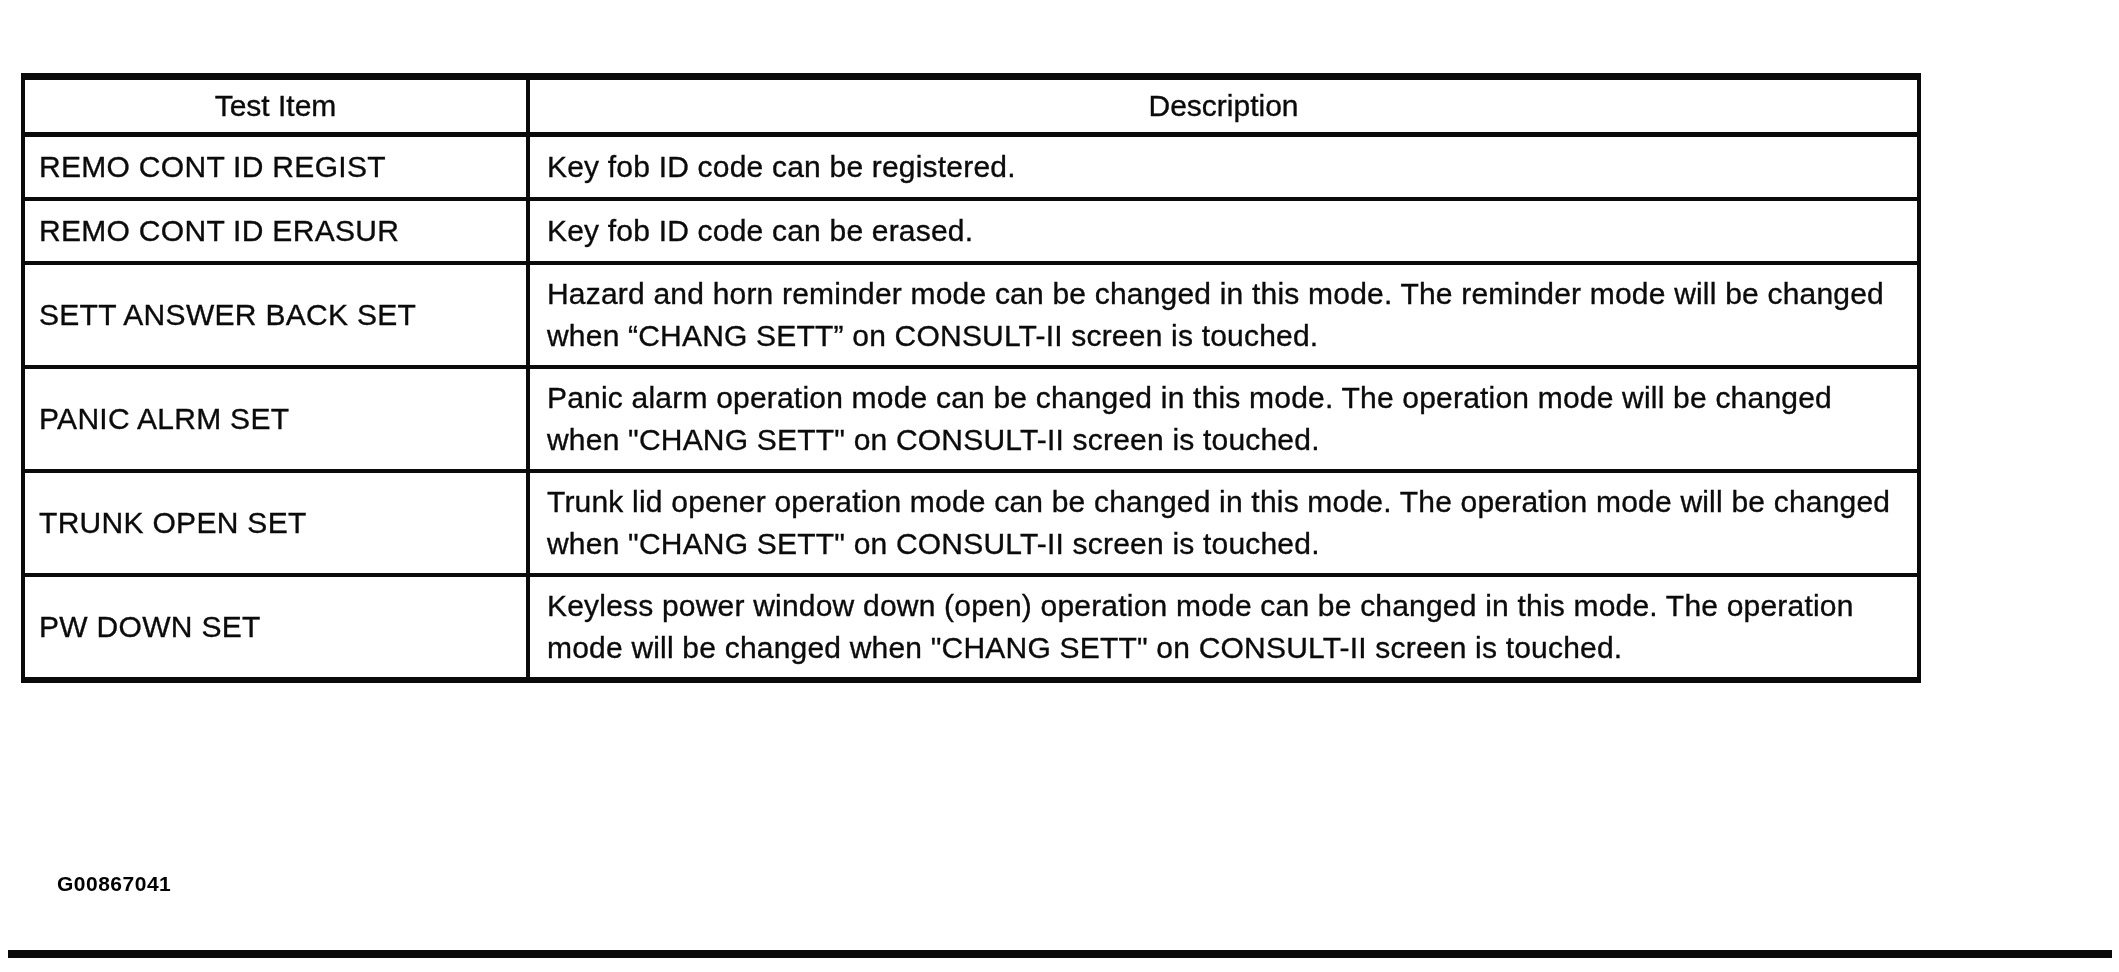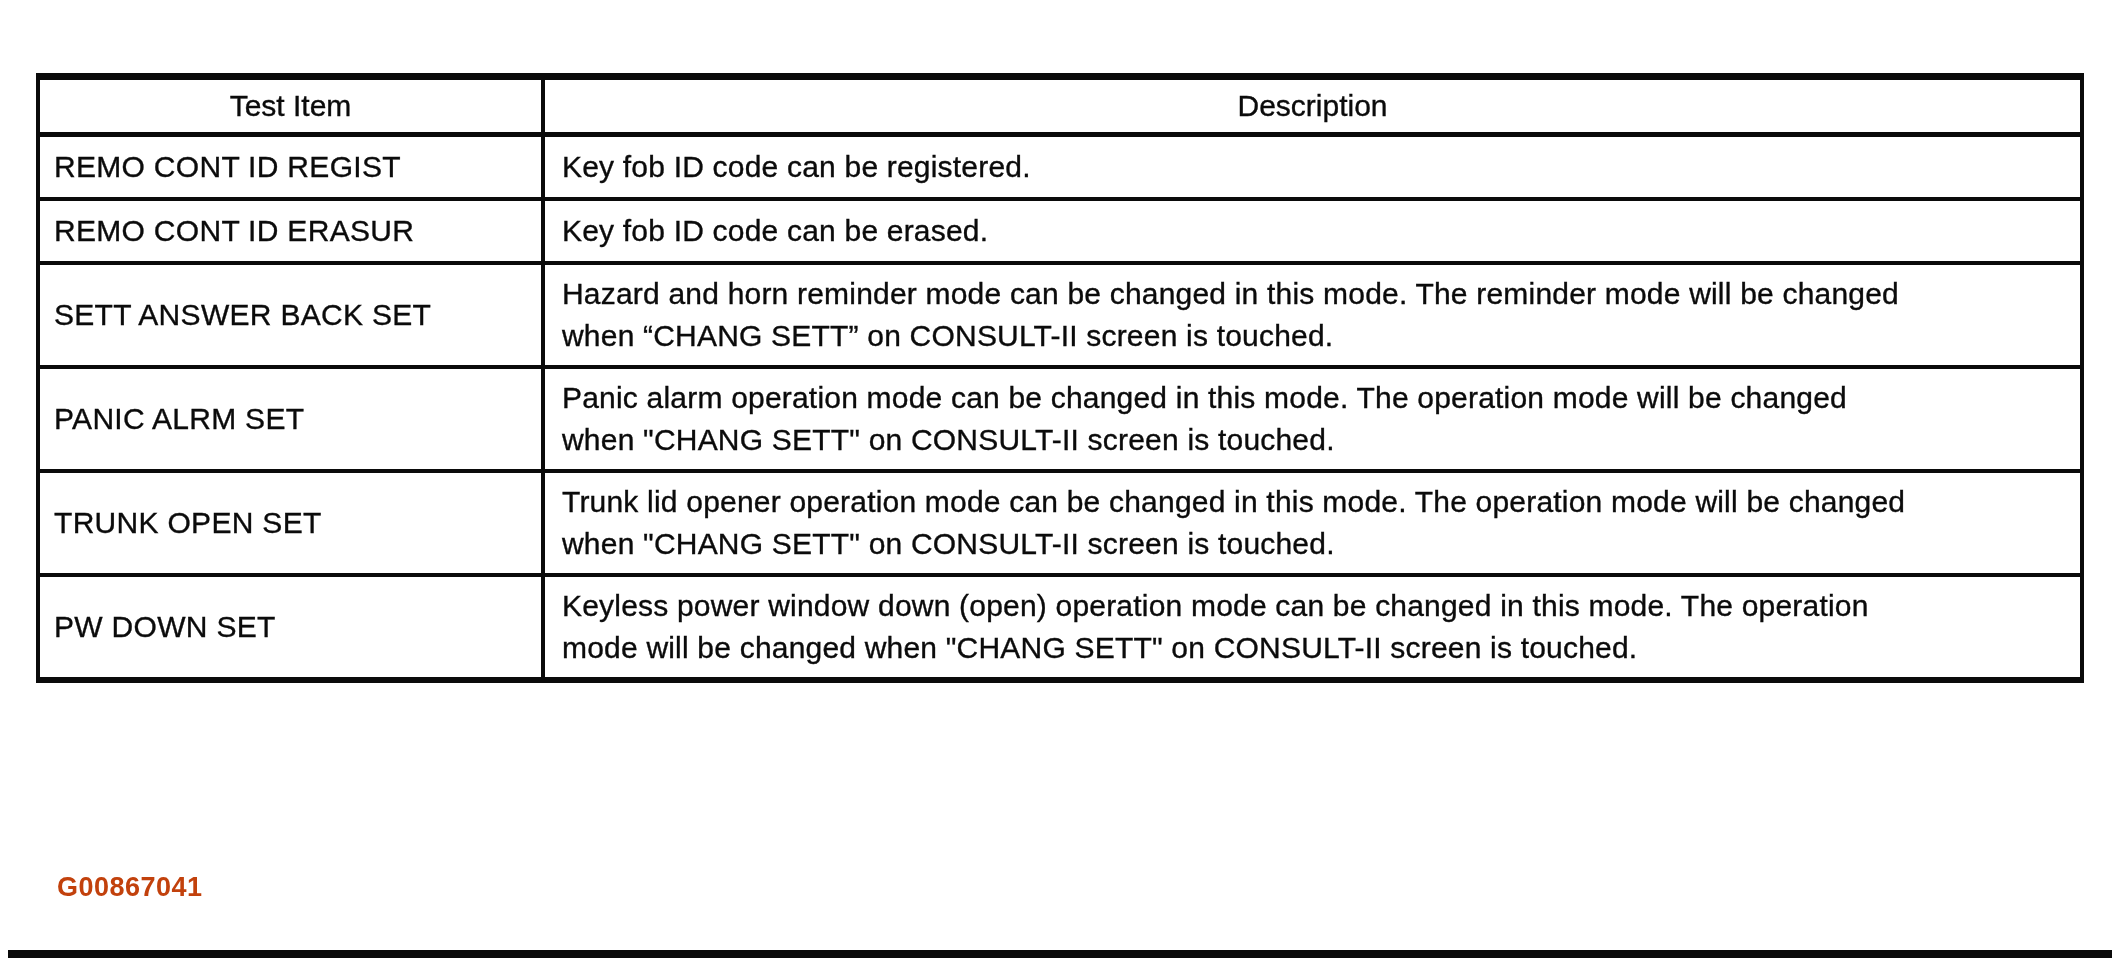--- a/index.html
+++ b/index.html
@@ -10,23 +10,23 @@
   body {
     position: relative;
     width: 2119px;
     height: 972px;
     overflow: hidden;
     font-family: "Liberation Sans", sans-serif;
     color: #0b0b0b;
   }
   .scan-table-wrap {
     position: absolute;
-    left: 36px;
+    left: 21px;
     top: 73px;
-    width: 2048px;
+    width: 1900px;
   }
   table.scan-table {
     width: 100%;
     border-collapse: collapse;
     table-layout: fixed;
     font-size: 30px;
     color: #0b0b0b;
     -webkit-text-stroke: 0.35px #0b0b0b;
   }
   table.scan-table {
@@ -58,24 +58,24 @@
     white-space: pre-line;
     line-height: 42px;
     letter-spacing: 0.2px;
   }
   tr.row-short td { height: 60px; }
   tr.row-tall  td { height: 100px; }
   .figure-code {
     position: absolute;
     left: 57px;
     top: 872px;
-    font-size: 27px;
+    font-size: 21px;
     font-weight: 700;
     letter-spacing: 0.5px;
-    color: #c2410c;
+    color: #000000;
   }
   .page-bottom-rule {
     position: absolute;
     left: 8px;
     top: 950px;
     width: 2104px;
     height: 8px;
     background: #0a0a0a;
   }
 </style>

